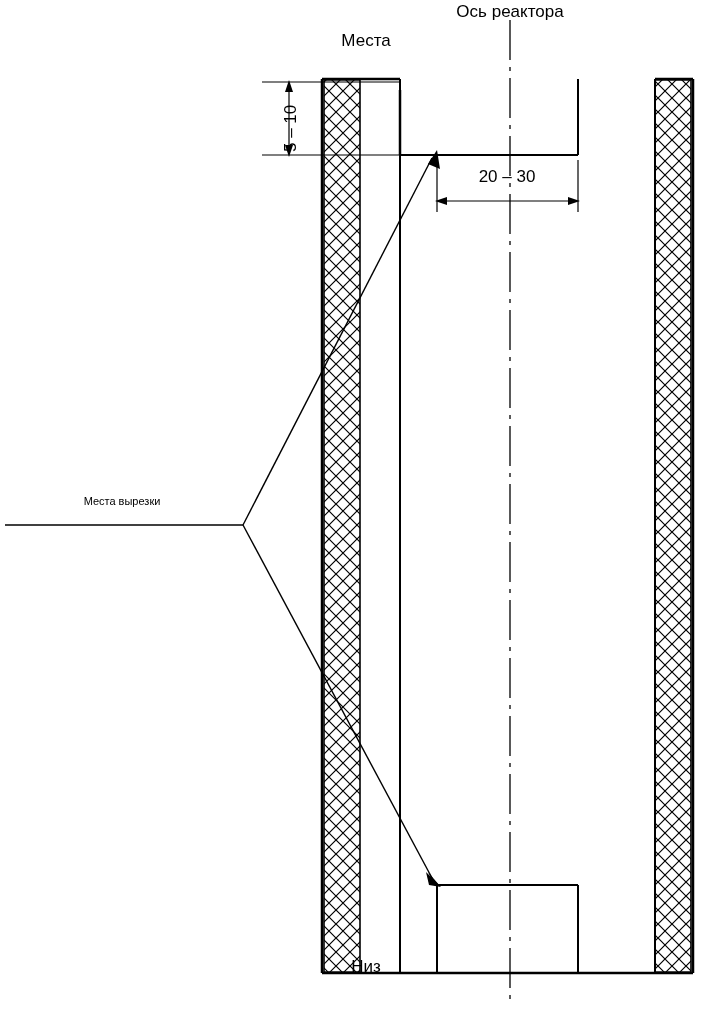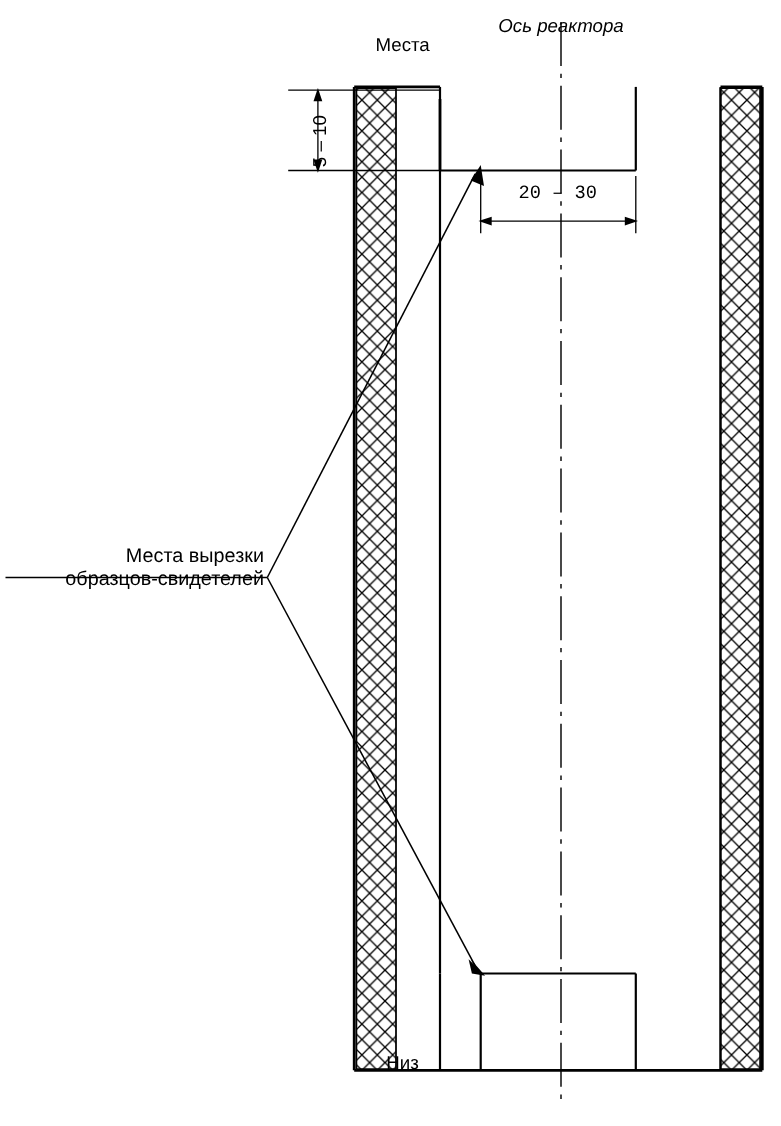--- a/index.html
+++ b/index.html
@@ -32,23 +32,23 @@
   }
   .lbl.center {
     transform: translateX(-50%);
   }
   .lbl.vert {
     transform-origin: left top;
     transform: rotate(-90deg);
   }
   .lbl-block {
     position: absolute;
-    font-size: 18px;
+    font-size: 11px;
     color: #000;
-    text-align: right;
+    text-align: center;
     white-space: nowrap;
   }
   .lbl-block .line1 { display: block; }
   .lbl-block .line2 { display: block; }
 </style>
 </head>
 <body>
 
 <div id="page">
 
@@ -142,24 +142,23 @@
       <path d="M441,887 L426,872 L429,885 Z" fill="#000"></path>
 
       <line x1="5" y1="525" x2="243" y2="525" stroke="#000" stroke-width="1.4"></line>
     </g>
   </svg>
 
   <div class="lbl center" style="left:366px; top:31px;">Места</div>
 
   <div class="lbl center" style="left:366px; top:957px;">Низ</div>
 
-  <div class="lbl center" style="left:510px; top:14px;font-style:italic;">Ось реактора</div>
+  <div class="lbl center" style="left:510px; top:2px;">Ось реактора</div>
 
   <div class="lbl vert" style="left:281px; top:152px;">5 – 10</div>
 
-  <div class="lbl center" style="left:507px; top:167px;font-family:Liberation Mono, monospace;">20 – 30</div>
+  <div class="lbl center" style="left:507px; top:167px;">20 – 30</div>
 
   <div class="lbl-block" style="left:4px; top:495px; width:236px;">
     <span class="line1">Места вырезки</span>
-    <span class="line2">образцов-свидетелей</span>
   </div>
 
 </div>
 
 </body></html>

